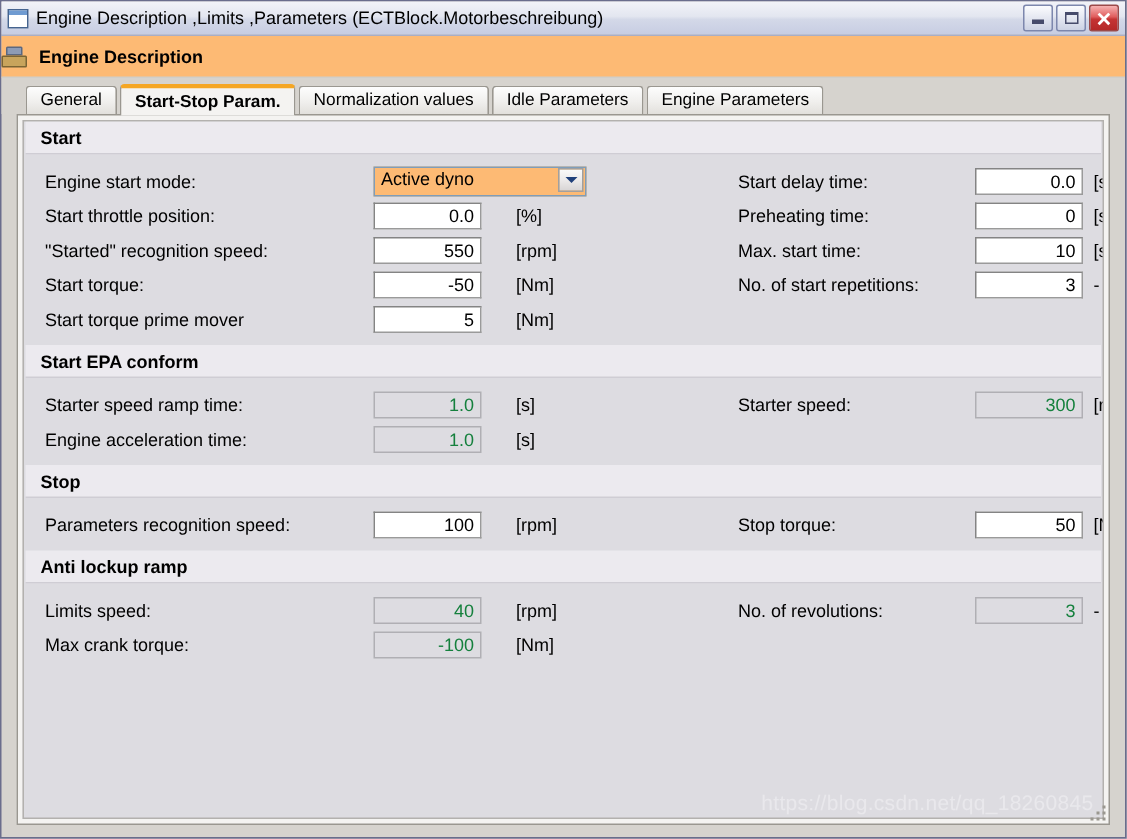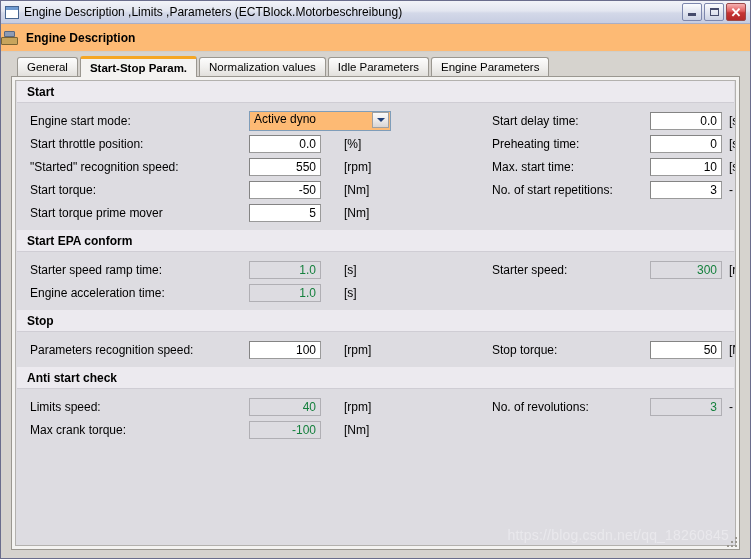--- a/index.html
+++ b/index.html
@@ -459,21 +459,21 @@
               <input type="text" class="field" value="100" style="">
               <span class="unit">[rpm]</span>
             </div>
             <div class="col col-right">
               <span class="lbl">Stop torque:</span>
               <input type="text" class="field" value="50" style="">
               <span class="unit">[Nm]</span>
             </div>
           </div>
         </div>
-        <div class="sect-header">Anti start check</div>
+        <div class="sect-header">Anti lockup ramp</div>
         <div class="sect-body">
           <div class="row">
             <div class="col col-left">
               <span class="lbl">Limits speed:</span>
               <input type="text" class="field disabled" disabled="" value="40" style="">
               <span class="unit">[rpm]</span>
             </div>
             <div class="col col-right">
               <span class="lbl">No. of revolutions:</span>
               <input type="text" class="field disabled" disabled="" value="3" style="">

